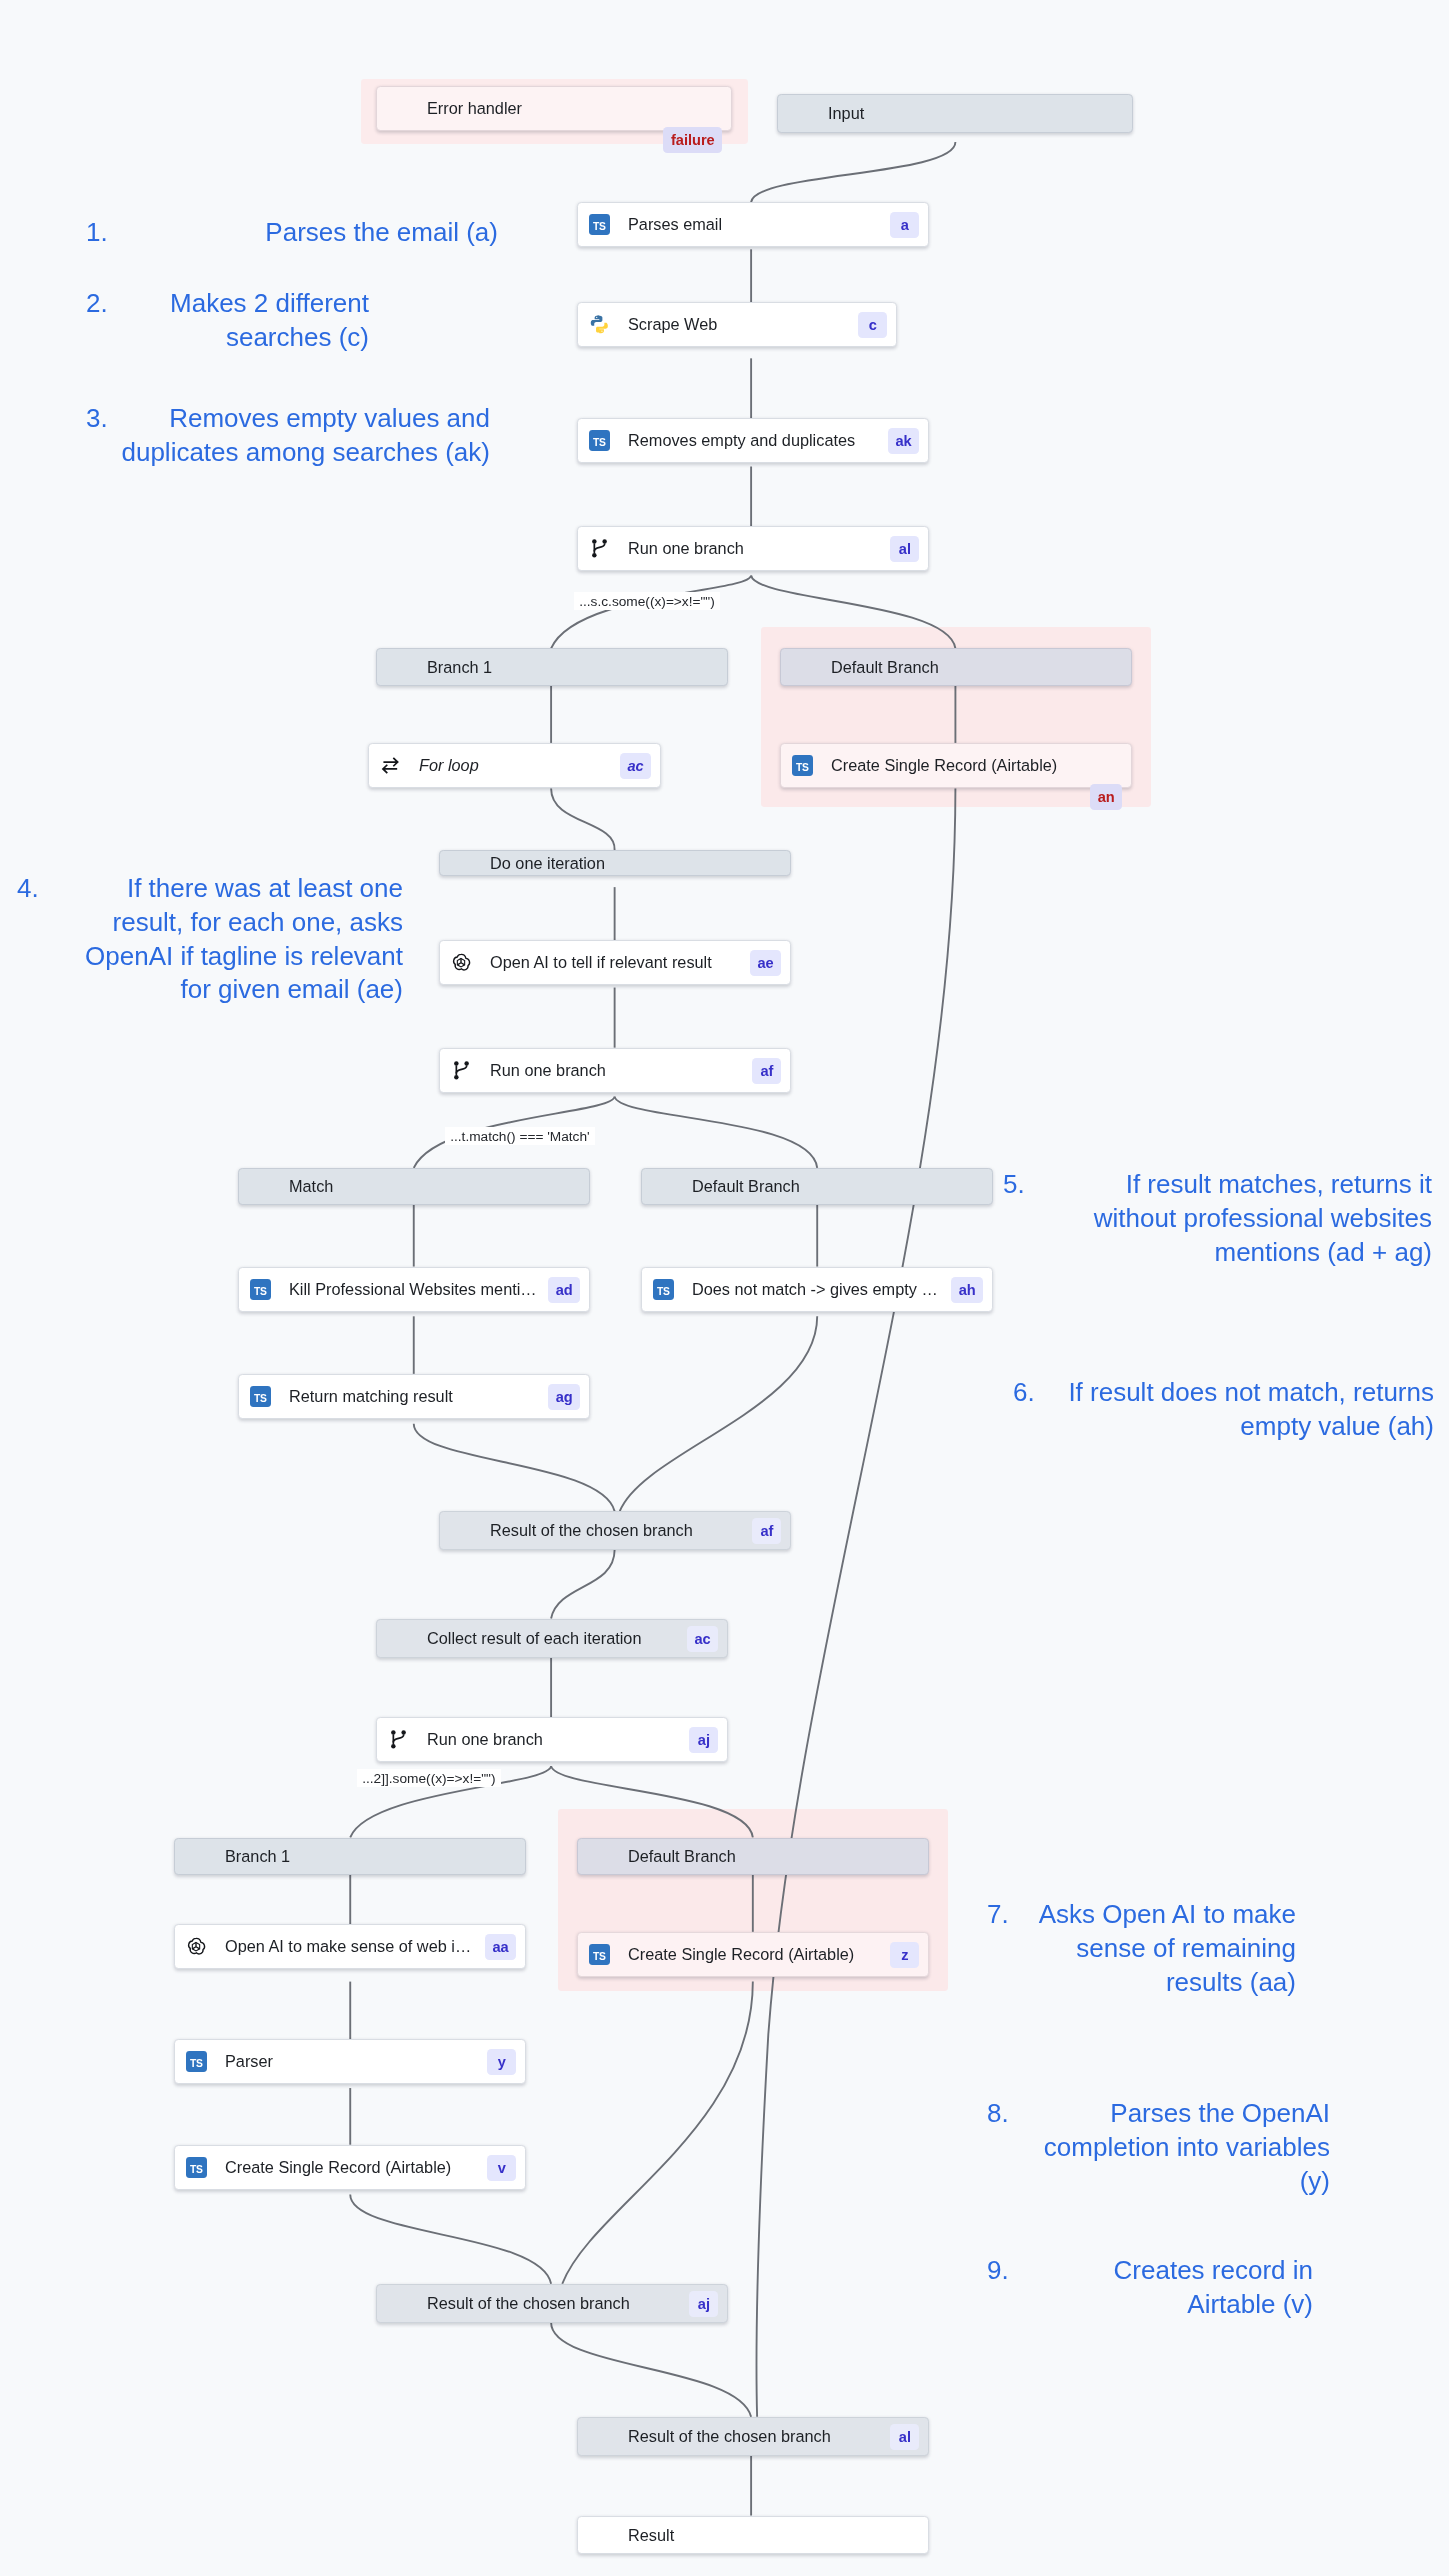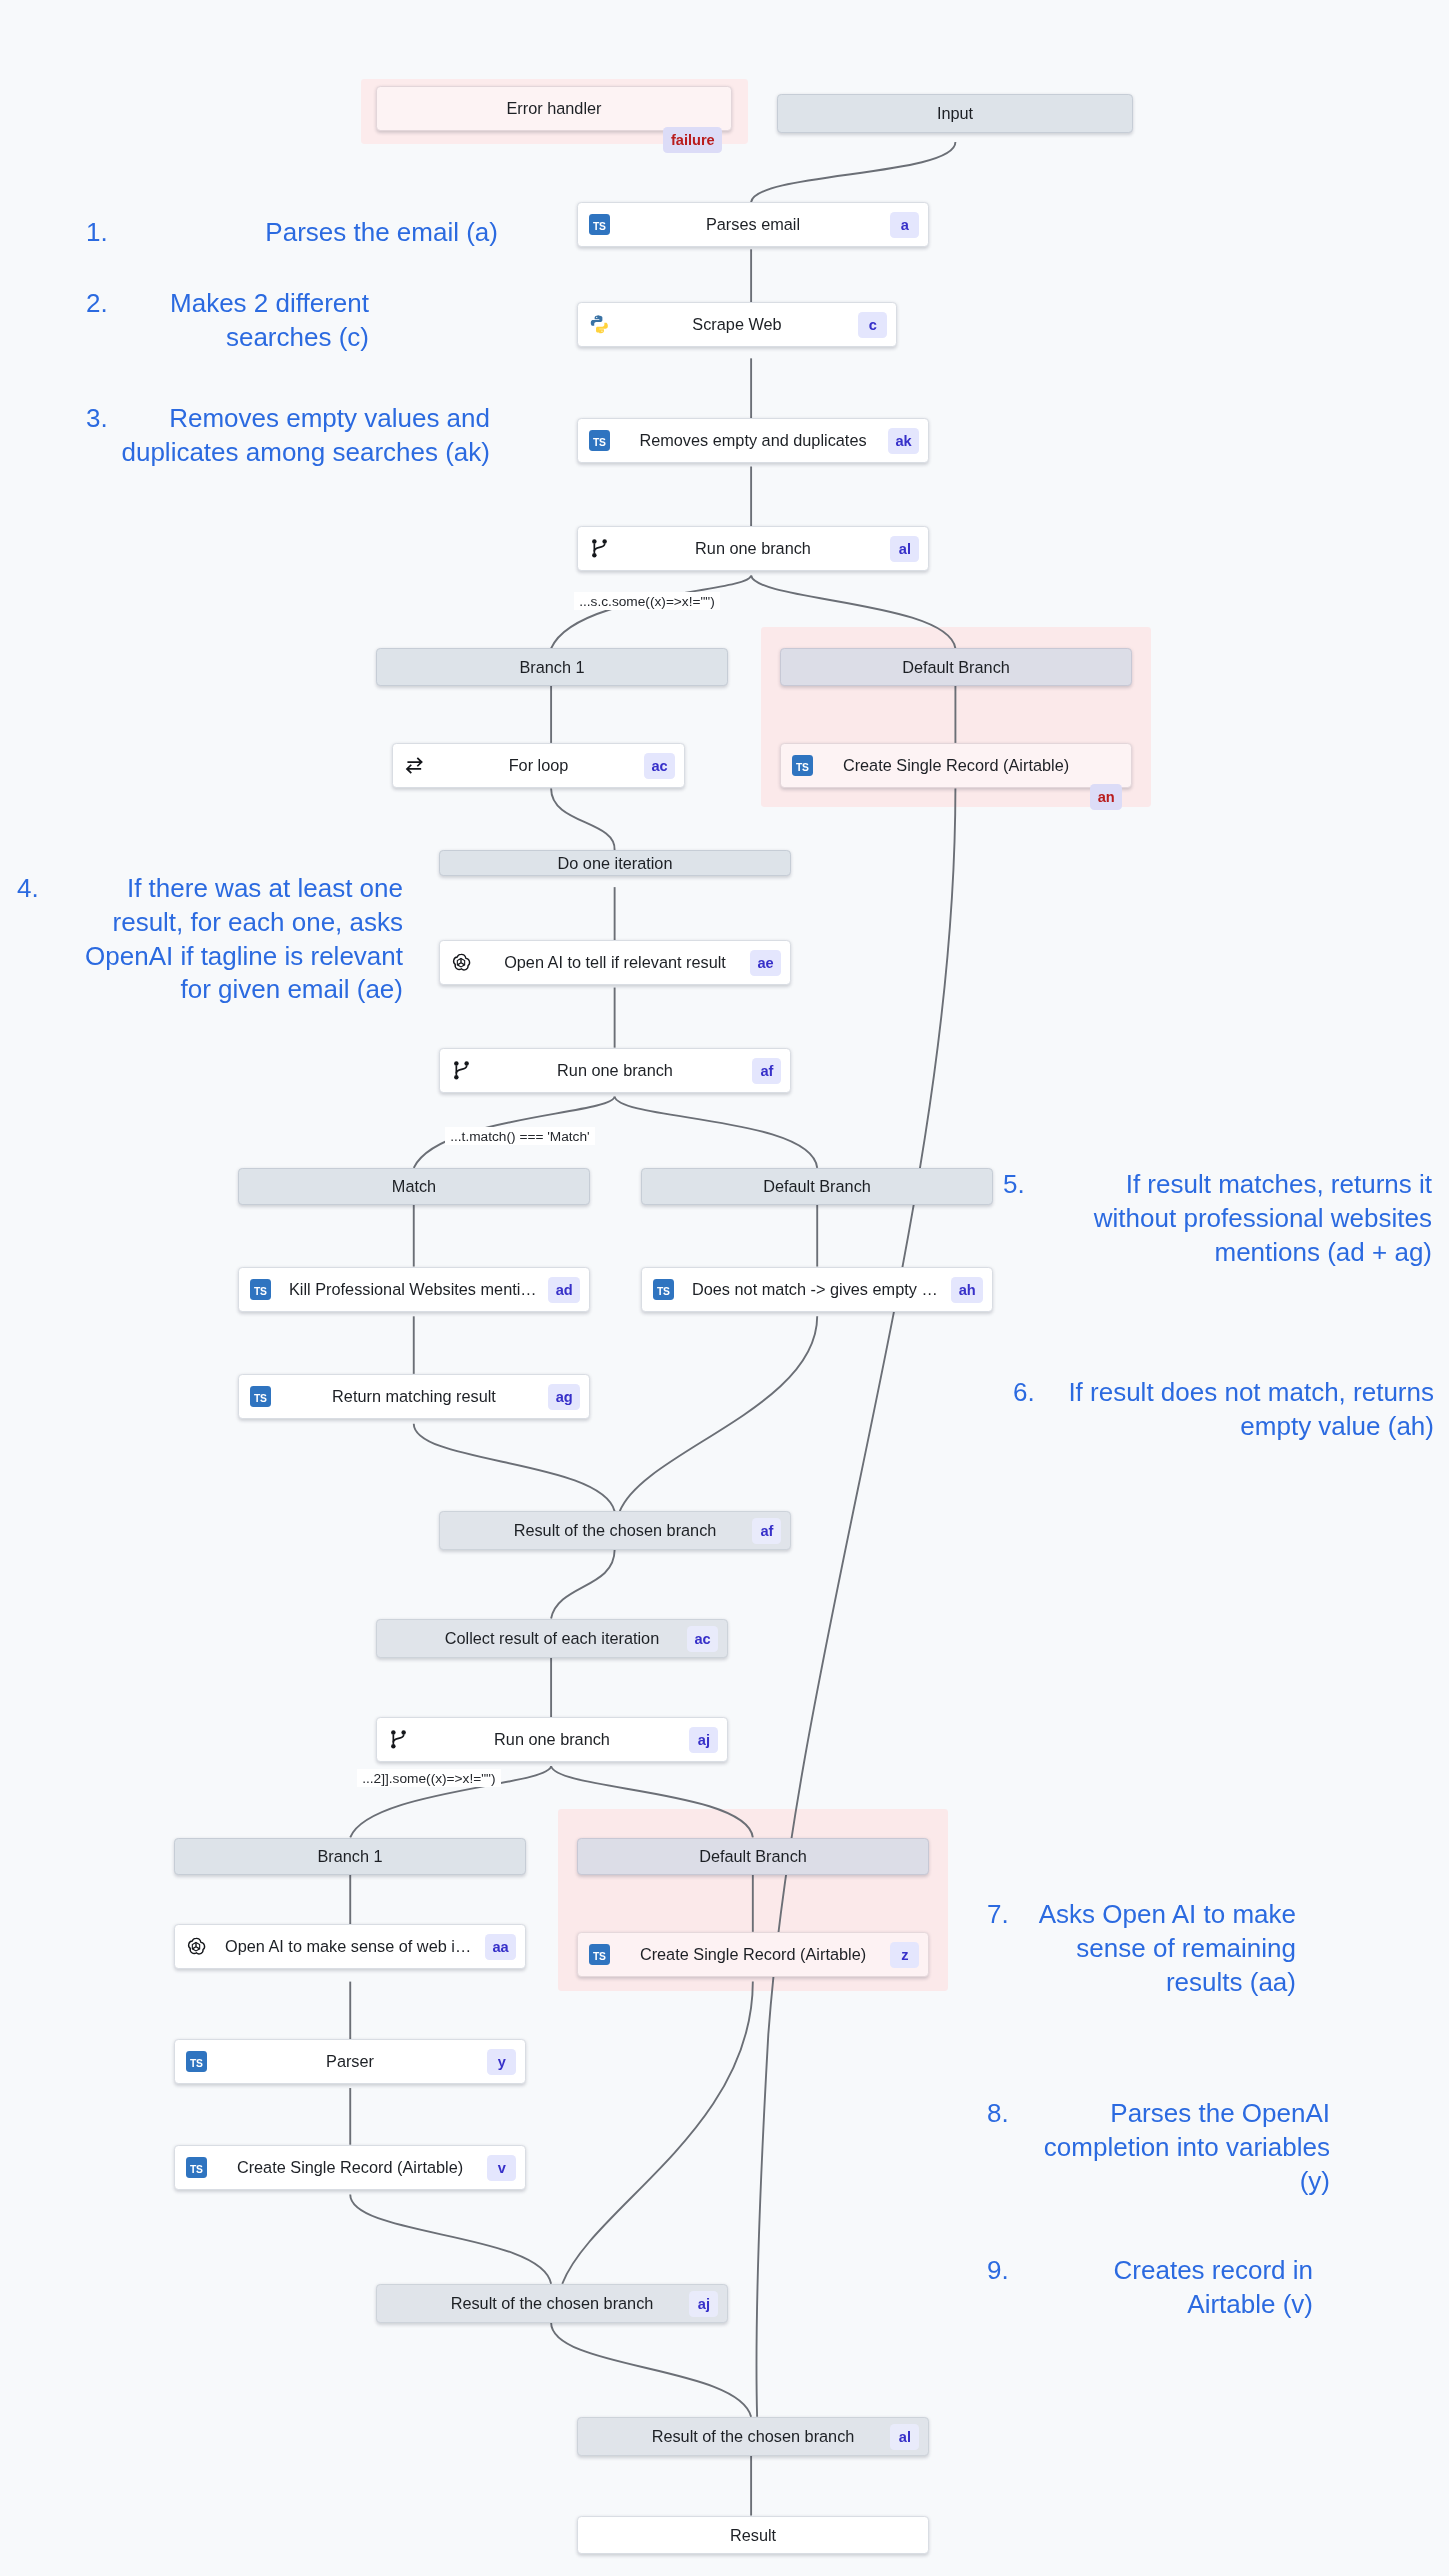--- a/index.html
+++ b/index.html
@@ -20,21 +20,21 @@
 
   
   .node{
     position:absolute;box-sizing:border-box;
     display:flex;align-items:center;
     height:45px;border-radius:4.3px;
     box-shadow:0 1.7px 3.4px rgba(22,30,50,.18);
     font-size:16.3px;color:#1d2025;
   }
   .node .lbl{
-    position:absolute;left:0;right:0;text-align:center;
+    position:absolute;left:0;right:0;
     padding:0 50px;white-space:nowrap;overflow:hidden;text-overflow:ellipsis;
   }
   .node.white{background:#ffffff;border:0.9px solid #d9dde3;}
   .node.grey{background:#dde3e9;border:0.9px solid #c6cdd6;}
   .node.grey2{background:#dcdde7;border:0.9px solid #c7c8d5;}
   .node.greylight{background:#e0e4ea;border:0.9px solid #cdd3da;}
   .node.pinkrow{background:#fdf3f4;border:0.9px solid #e3d6da;}
   .node.pinkrow2{background:#fdf2f3;border:0.9px solid #e5d8db;}
 
   
@@ -198,21 +198,21 @@
   <div class="edgelabel" style="left:574px;top:592px;">...s.c.some((x)=&gt;x!="")</div>
 
   <div class="node grey" style="left:376px;top:648px;width:352px;height:38px;">
     <span class="lbl">Branch 1</span>
   </div>
 
   <div class="node grey2" style="left:780px;top:648px;width:352px;height:38px;">
     <span class="lbl">Default Branch</span>
   </div>
 
-  <div class="node white" style="left:392px;top:743px;width:293px;">
+  <div class="node white" style="left:368px;top:743px;width:293px;font-style:italic;">
     <span class="icn">
       <svg width="20.6" height="19" viewBox="0 0 24 22" xmlns="http://www.w3.org/2000/svg" fill="#14161a">
         <path d="M4 6h14l-3.2-3.2 1.4-1.4L22 7 16.2 12.6l-1.4-1.4L18 8H4z"></path>
         <path d="M20 16H6l3.2 3.2-1.4 1.4L2 15l5.8-5.6 1.4 1.4L6 14h14z"></path>
       </svg>
     </span>
     <span class="lbl">For loop</span>
     <span class="tag">ac</span>
   </div>
 

